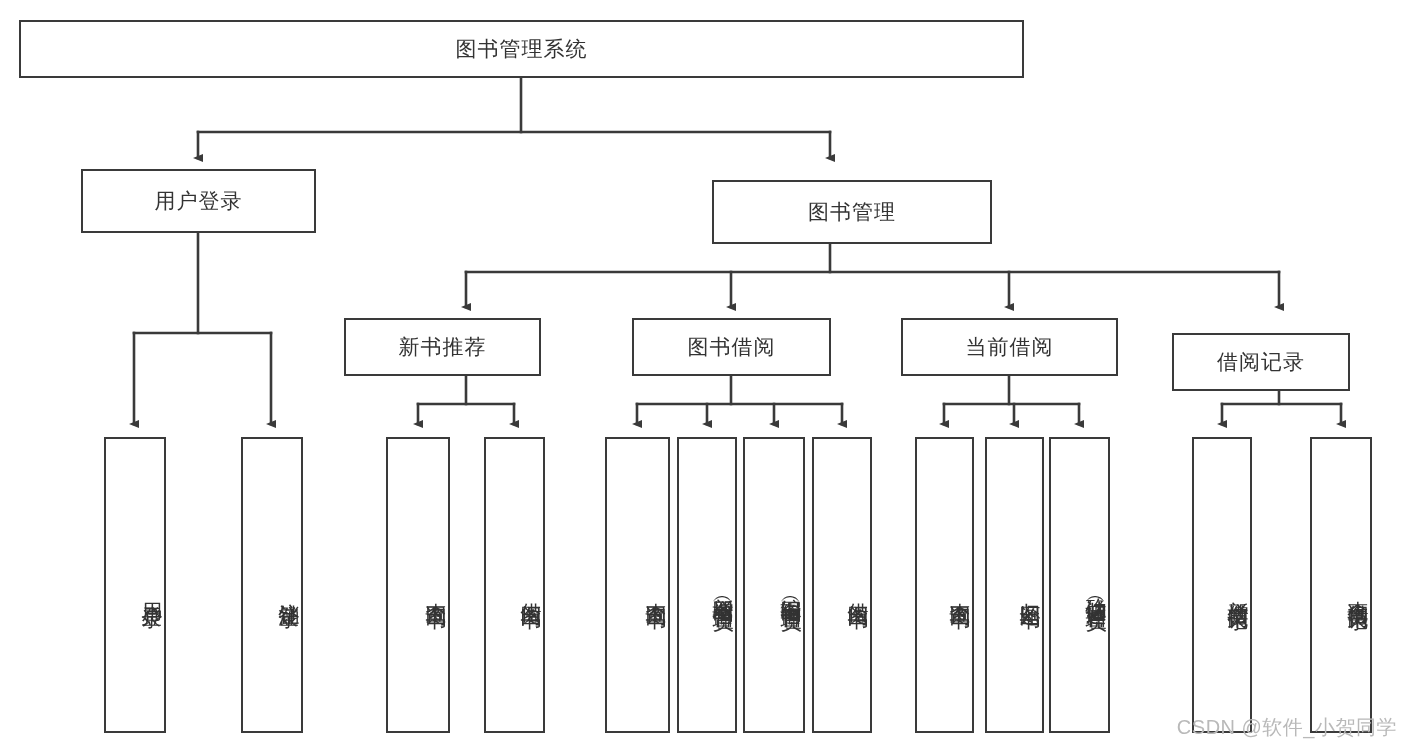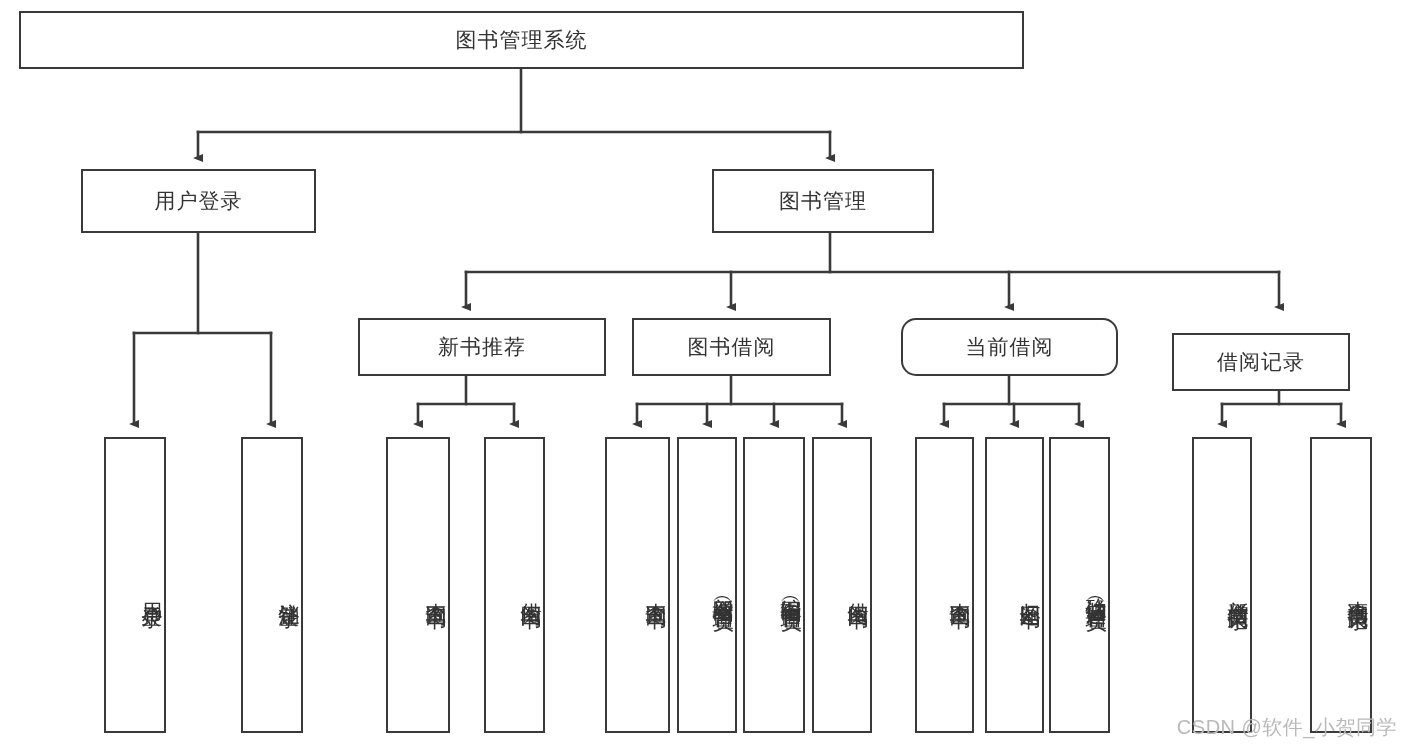--- a/index.html
+++ b/index.html
@@ -116,38 +116,38 @@
       <path d="M1079,404 L1079,424" marker-end="url(#arrow)"></path>
 
       <path d="M1279,376 L1279,404"></path>
       <path d="M1222,404 L1341,404"></path>
       <path d="M1222,404 L1222,424" marker-end="url(#arrow)"></path>
       <path d="M1341,404 L1341,424" marker-end="url(#arrow)"></path>
 
     </g>
   </svg>
 
-  <div class="node h" style="left:19px; top:11px; width:1005px; height:58px;">
+  <div class="node h" style="left:19px; top:20px; width:1005px; height:58px;">
     <span class="lbl">图书管理系统</span>
   </div>
 
   <div class="node h" style="left:81px; top:169px; width:235px; height:64px;">
     <span class="lbl">用户登录</span>
   </div>
-  <div class="node h" style="left:712px; top:169px; width:222px; height:64px;">
+  <div class="node h" style="left:712px; top:180px; width:280px; height:64px;">
     <span class="lbl">图书管理</span>
   </div>
 
-  <div class="node h" style="left:358px; top:318px; width:248px; height:58px;">
+  <div class="node h" style="left:344px; top:318px; width:197px; height:58px;">
     <span class="lbl">新书推荐</span>
   </div>
   <div class="node h" style="left:632px; top:318px; width:199px; height:58px;justify-content:center;">
     <span class="lbl">图书借阅</span>
   </div>
-  <div class="node h" style="left:901px; top:318px; width:217px; height:58px;border-radius:15px;">
+  <div class="node h" style="left:901px; top:318px; width:217px; height:58px;">
     <span class="lbl">当前借阅</span>
   </div>
   <div class="node h" style="left:1172px; top:333px; width:178px; height:58px;">
     <span class="lbl">借阅记录</span>
   </div>
 
   <div class="node v" style="left:104px; top:437px; width:62px; height:296px;">
     <span class="lbl">用户登录</span>
   </div>
   <div class="node v" style="left:241px; top:437px; width:62px; height:296px;">

